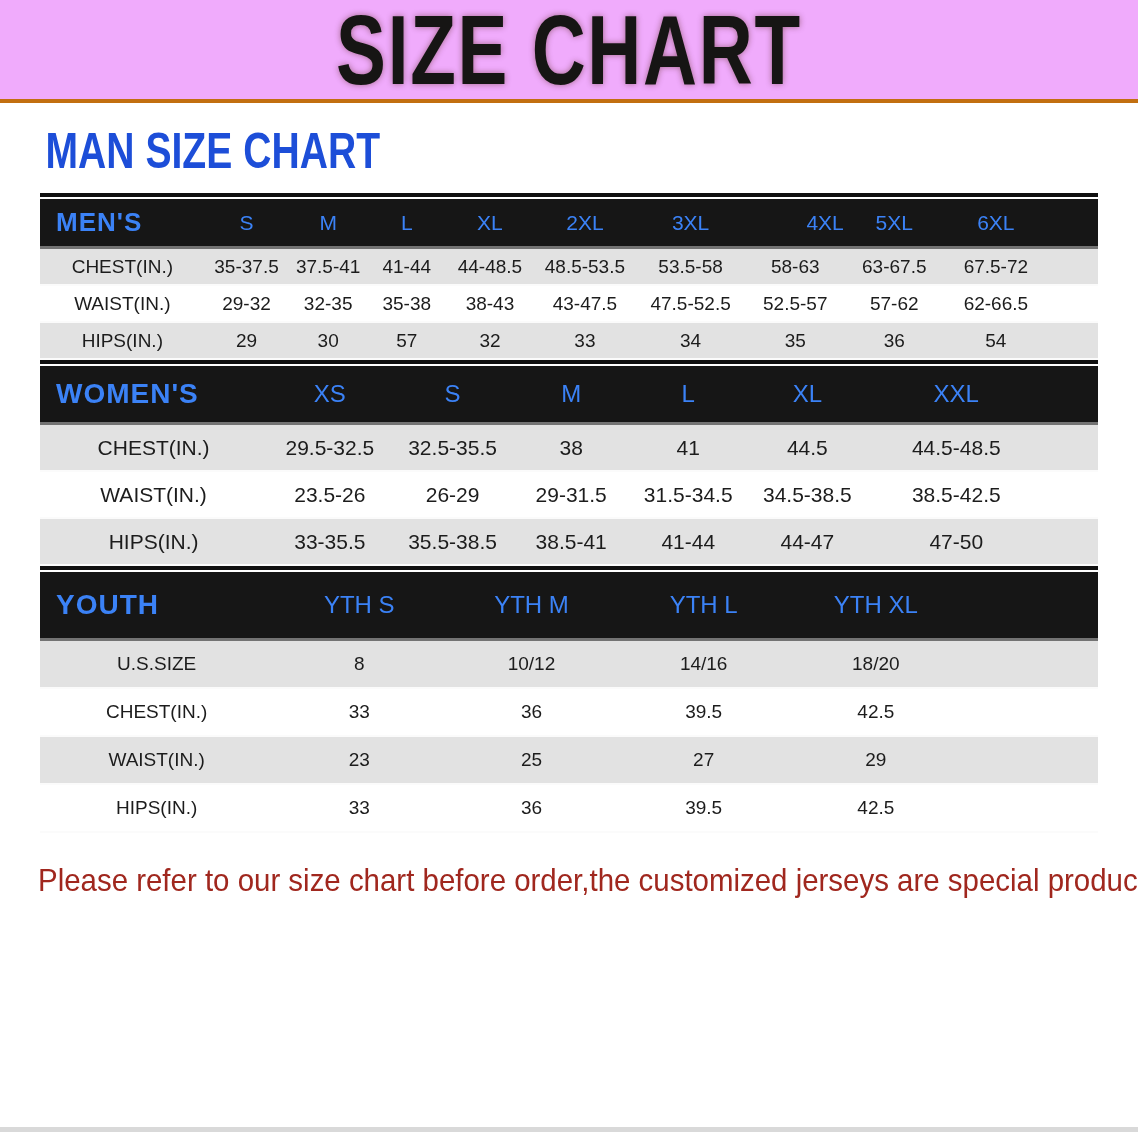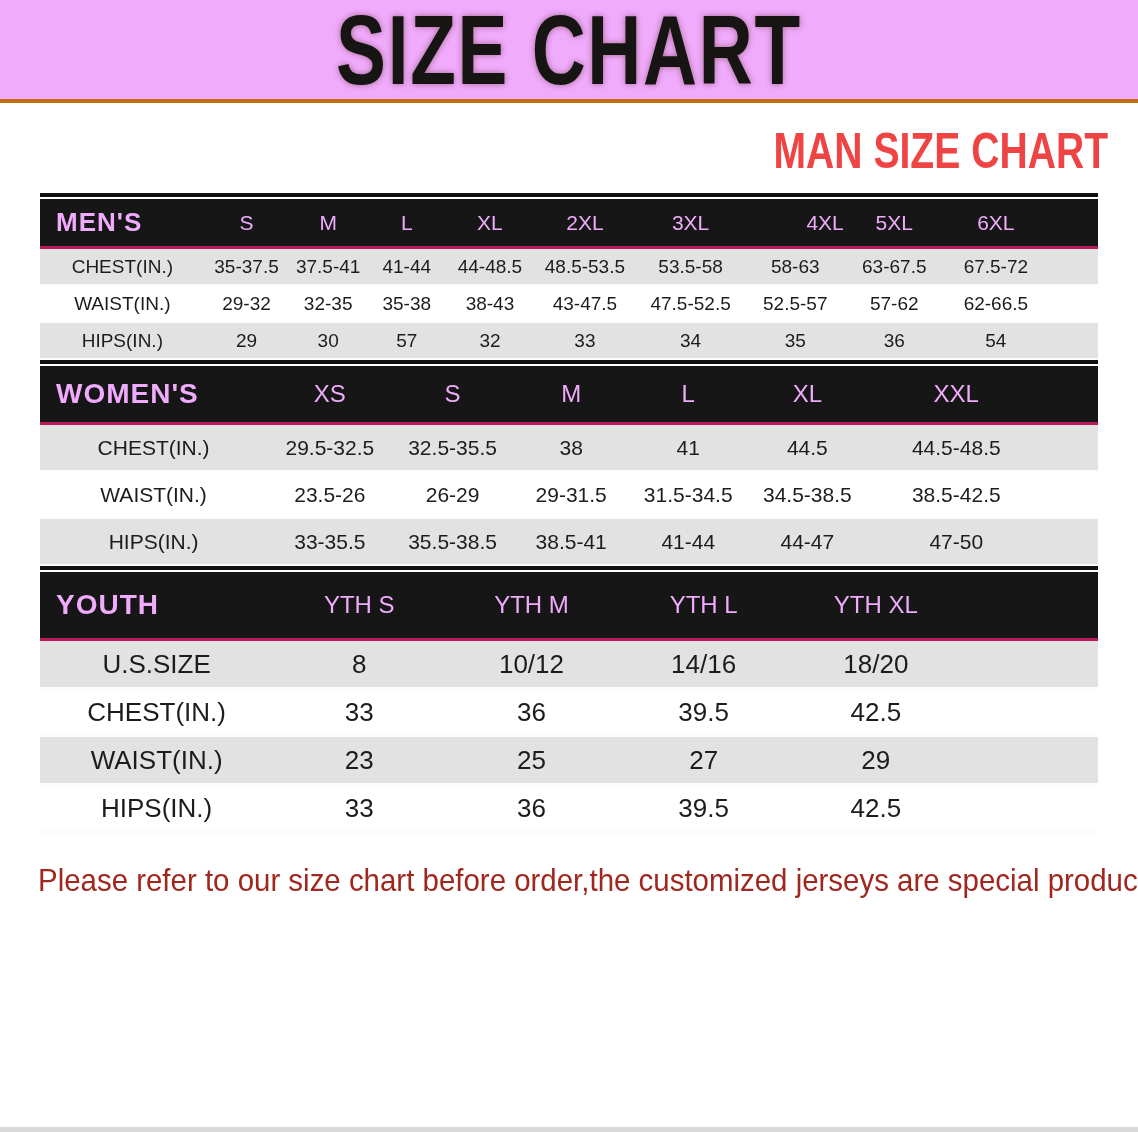--- a/index.html
+++ b/index.html
@@ -29,24 +29,24 @@
     font-size: 88px;
     font-weight: bold;
     color: #161514;
     letter-spacing: 2px;
     transform: scale(0.85, 1.12);
     text-shadow: 0 0 6px rgba(70, 25, 0, 0.45);
     white-space: nowrap;
   }
   
   .section-heading {
-    margin: 0;
-    text-align: right;
+    margin: 16px;
+    text-align: left;
     font-weight: bold;
-    color: #ef4444;
+    color: #1d4ed8;
     white-space: nowrap;
   }
   .section-heading > span {
     display: inline-block;
     transform: scale(0.85, 1.08);
   }
   .heading-man   { font-size: 46px; line-height: 48px; margin-top: 24px; margin-bottom: 18px; }
   .heading-women { font-size: 46px; line-height: 48px; margin-top: 40px; margin-bottom: 24px; }
   .heading-youth { font-size: 46px; line-height: 48px; margin-top: 56px; margin-bottom: 26px; }
   
@@ -56,24 +56,24 @@
     border-top: 4px solid #101010;
     padding-top: 2px;
   }
   table.size-table {
     width: 100%;
     border-collapse: collapse;
     table-layout: fixed;
   }
   .size-table thead th {
     background: #161616;
-    color: #f0abfc;
+    color: #3b82f6;
     font-weight: normal;
     text-align: center;
-    border-bottom: 3px solid #be185d;
+    border-bottom: 3px solid #737373;
     white-space: nowrap;
     overflow: hidden;
   }
   .size-table thead th:first-child {
     text-align: left;
     padding-left: 16px;
     font-weight: bold;
     letter-spacing: 1px;
   }
   .size-table tbody td {
@@ -89,21 +89,21 @@
   .table-men thead th { height: 45px; font-size: 21px; }
   .table-men thead th:first-child { font-size: 26px; }
   .table-men tbody td { height: 33px; font-size: 19px; }
   
   .table-women thead th { height: 54px; font-size: 24px; }
   .table-women thead th:first-child { font-size: 28px; }
   .table-women tbody td { height: 43px; font-size: 21px; }
   
   .table-youth thead th { height: 64px; font-size: 24px; }
   .table-youth thead th:first-child { font-size: 28px; }
-  .table-youth tbody td { height: 44px; font-size: 26px; }
+  .table-youth tbody td { height: 44px; font-size: 19px; }
   
   .note {
     margin-top: 22px;
     padding-left: 38px;
   }
   .note p {
     margin: 0;
     font-size: 32px;
     line-height: 50px;
     color: #A0271E;

